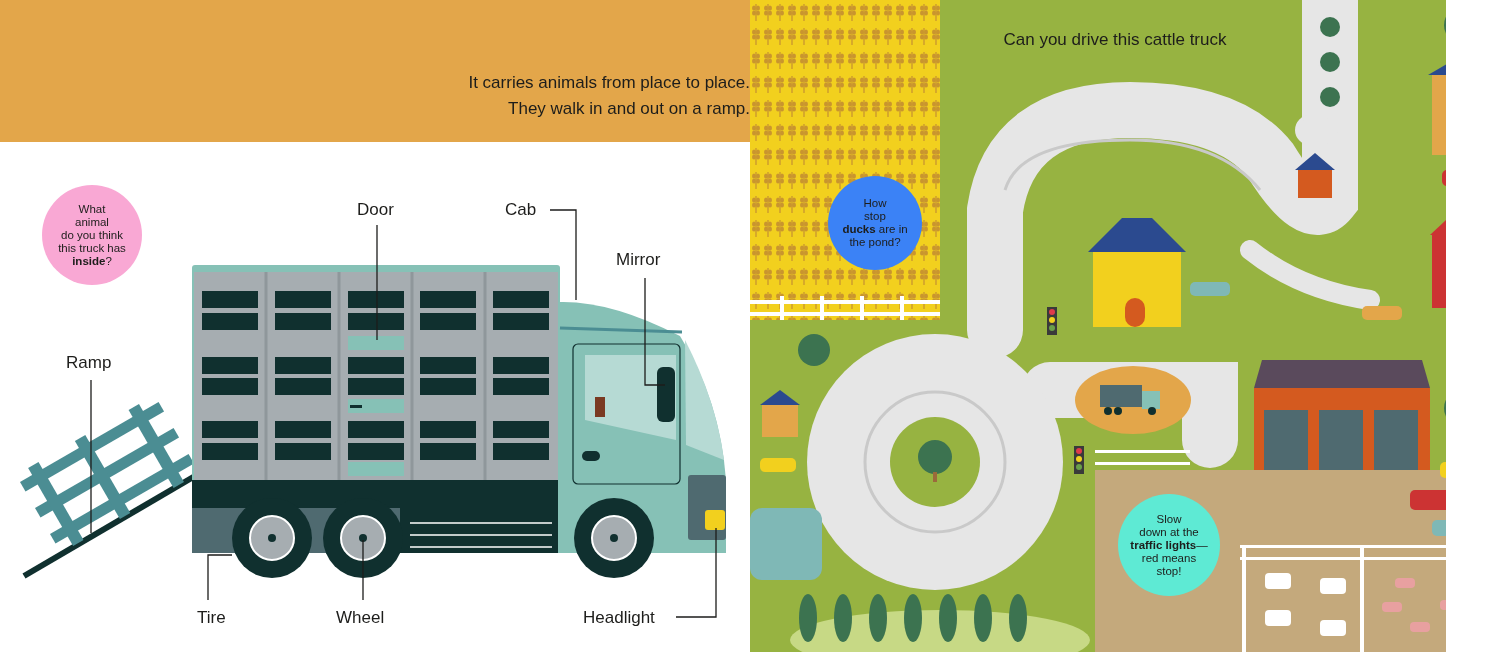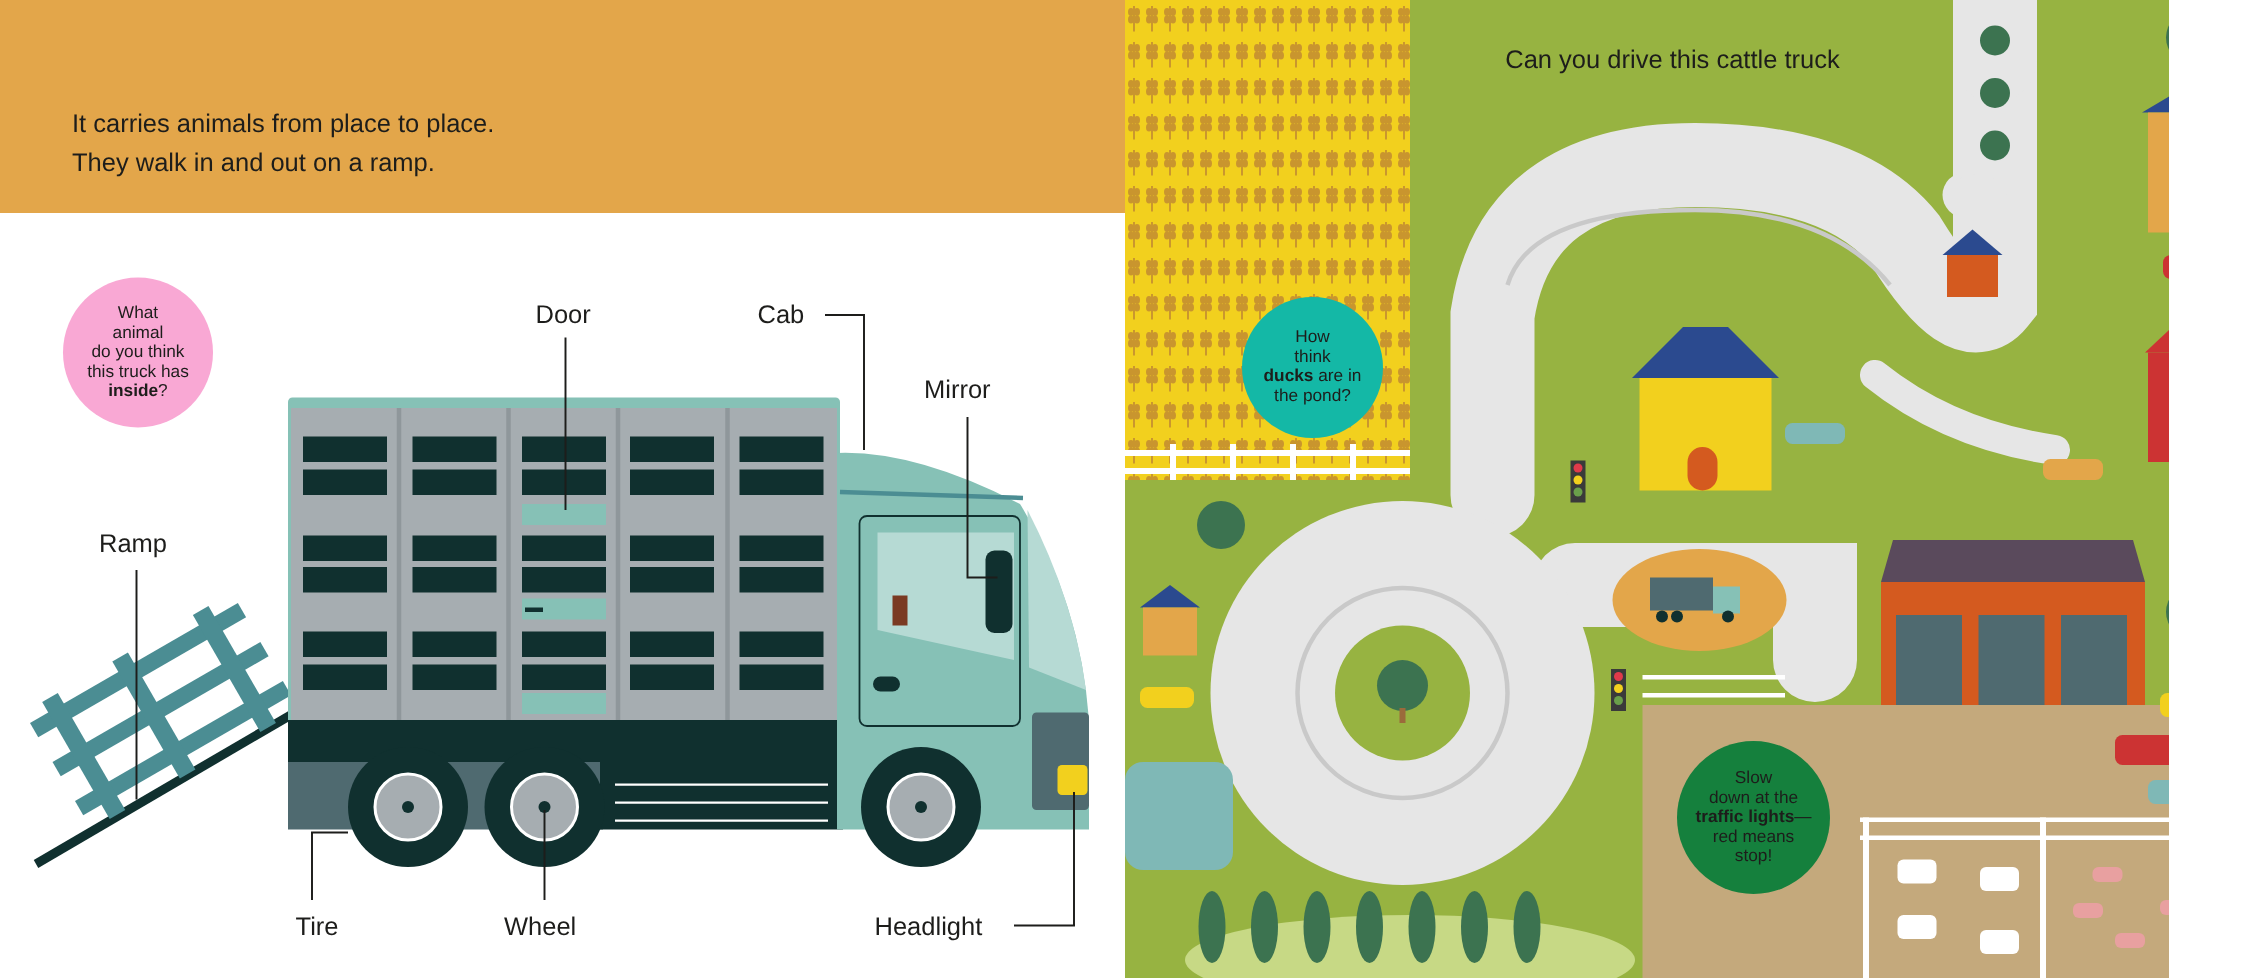--- a/index.html
+++ b/index.html
@@ -2,21 +2,21 @@
 <html><head>
 <meta charset="utf-8">
 <style>
   html,body{margin:0;padding:0;}
   body{width:1500px;height:652px;overflow:hidden;position:relative;background:#fff;font-family:"Liberation Sans","DejaVu Sans",sans-serif;color:#1d1d1b;}
   .page{position:absolute;top:0;height:652px;overflow:hidden;}
   #left-page{left:0;width:750px;background:#ffffff;}
   #right-page{left:750px;width:696px;background:#97b341;}
   .header-band{position:absolute;left:0;top:0;width:750px;height:142px;background:#e3a64a;}
   .title{position:absolute;left:0;width:750px;top:22px;text-align:center;font-size:24px;font-weight:bold;letter-spacing:0.2px;}
-  .subtitle{position:absolute;left:0;width:750px;text-align:left;font-size:17px;line-height:26px;padding-left:48px;}
+  .subtitle{position:absolute;left:0;width:750px;text-align:right;font-size:17px;line-height:26px;}
   .sub1{top:70px;} .sub2{top:96px;}
   .label{position:absolute;font-size:17px;white-space:nowrap;}
   .bubble{position:absolute;border-radius:50%;display:flex;align-items:center;justify-content:center;text-align:center;font-size:11.5px;line-height:13px;}
   .bubble b{font-weight:bold;}
   .q-right{position:absolute;left:210px;width:310px;text-align:center;font-size:17px;line-height:26px;}
   svg{position:absolute;left:0;top:0;}
 </style>
 </head>
 <body>
 
@@ -285,30 +285,30 @@
     <g fill="#e8a0a0">
       <rect x="645" y="578" width="20" height="10" rx="4"></rect>
         <rect x="632" y="602" width="20" height="10" rx="4"></rect>
       <rect x="690" y="600" width="20" height="10" rx="4"></rect>
         <rect x="660" y="622" width="20" height="10" rx="4"></rect>
     </g>
   </svg>
 
   <div class="q-right" style="top:27px;">Can you drive this cattle truck</div>
 
-  <div class="bubble" style="left:78px;top:198px;width:94px;height:94px;background:#14b8a6;">
+  <div class="bubble" style="left:78px;top:176px;width:94px;height:94px;background:#3b82f6;">
     <div>
       <span>How</span><br>
-      <span>think</span><br>
+      <span>stop</span><br>
       <b>ducks</b> <span>are in</span><br>
       <span>the pond?</span>
     </div>
   </div>
 
-  <div class="bubble" style="left:368px;top:494px;width:102px;height:102px;background:#15803d;">
+  <div class="bubble" style="left:368px;top:494px;width:102px;height:102px;background:#5eead4;">
     <div>
       <span>Slow</span><br>
       <span>down at the</span><br>
       <b>traffic lights</b><span>—</span><br>
       <span>red means</span><br>
       <span>stop!</span>
     </div>
   </div>
 </div>
 

